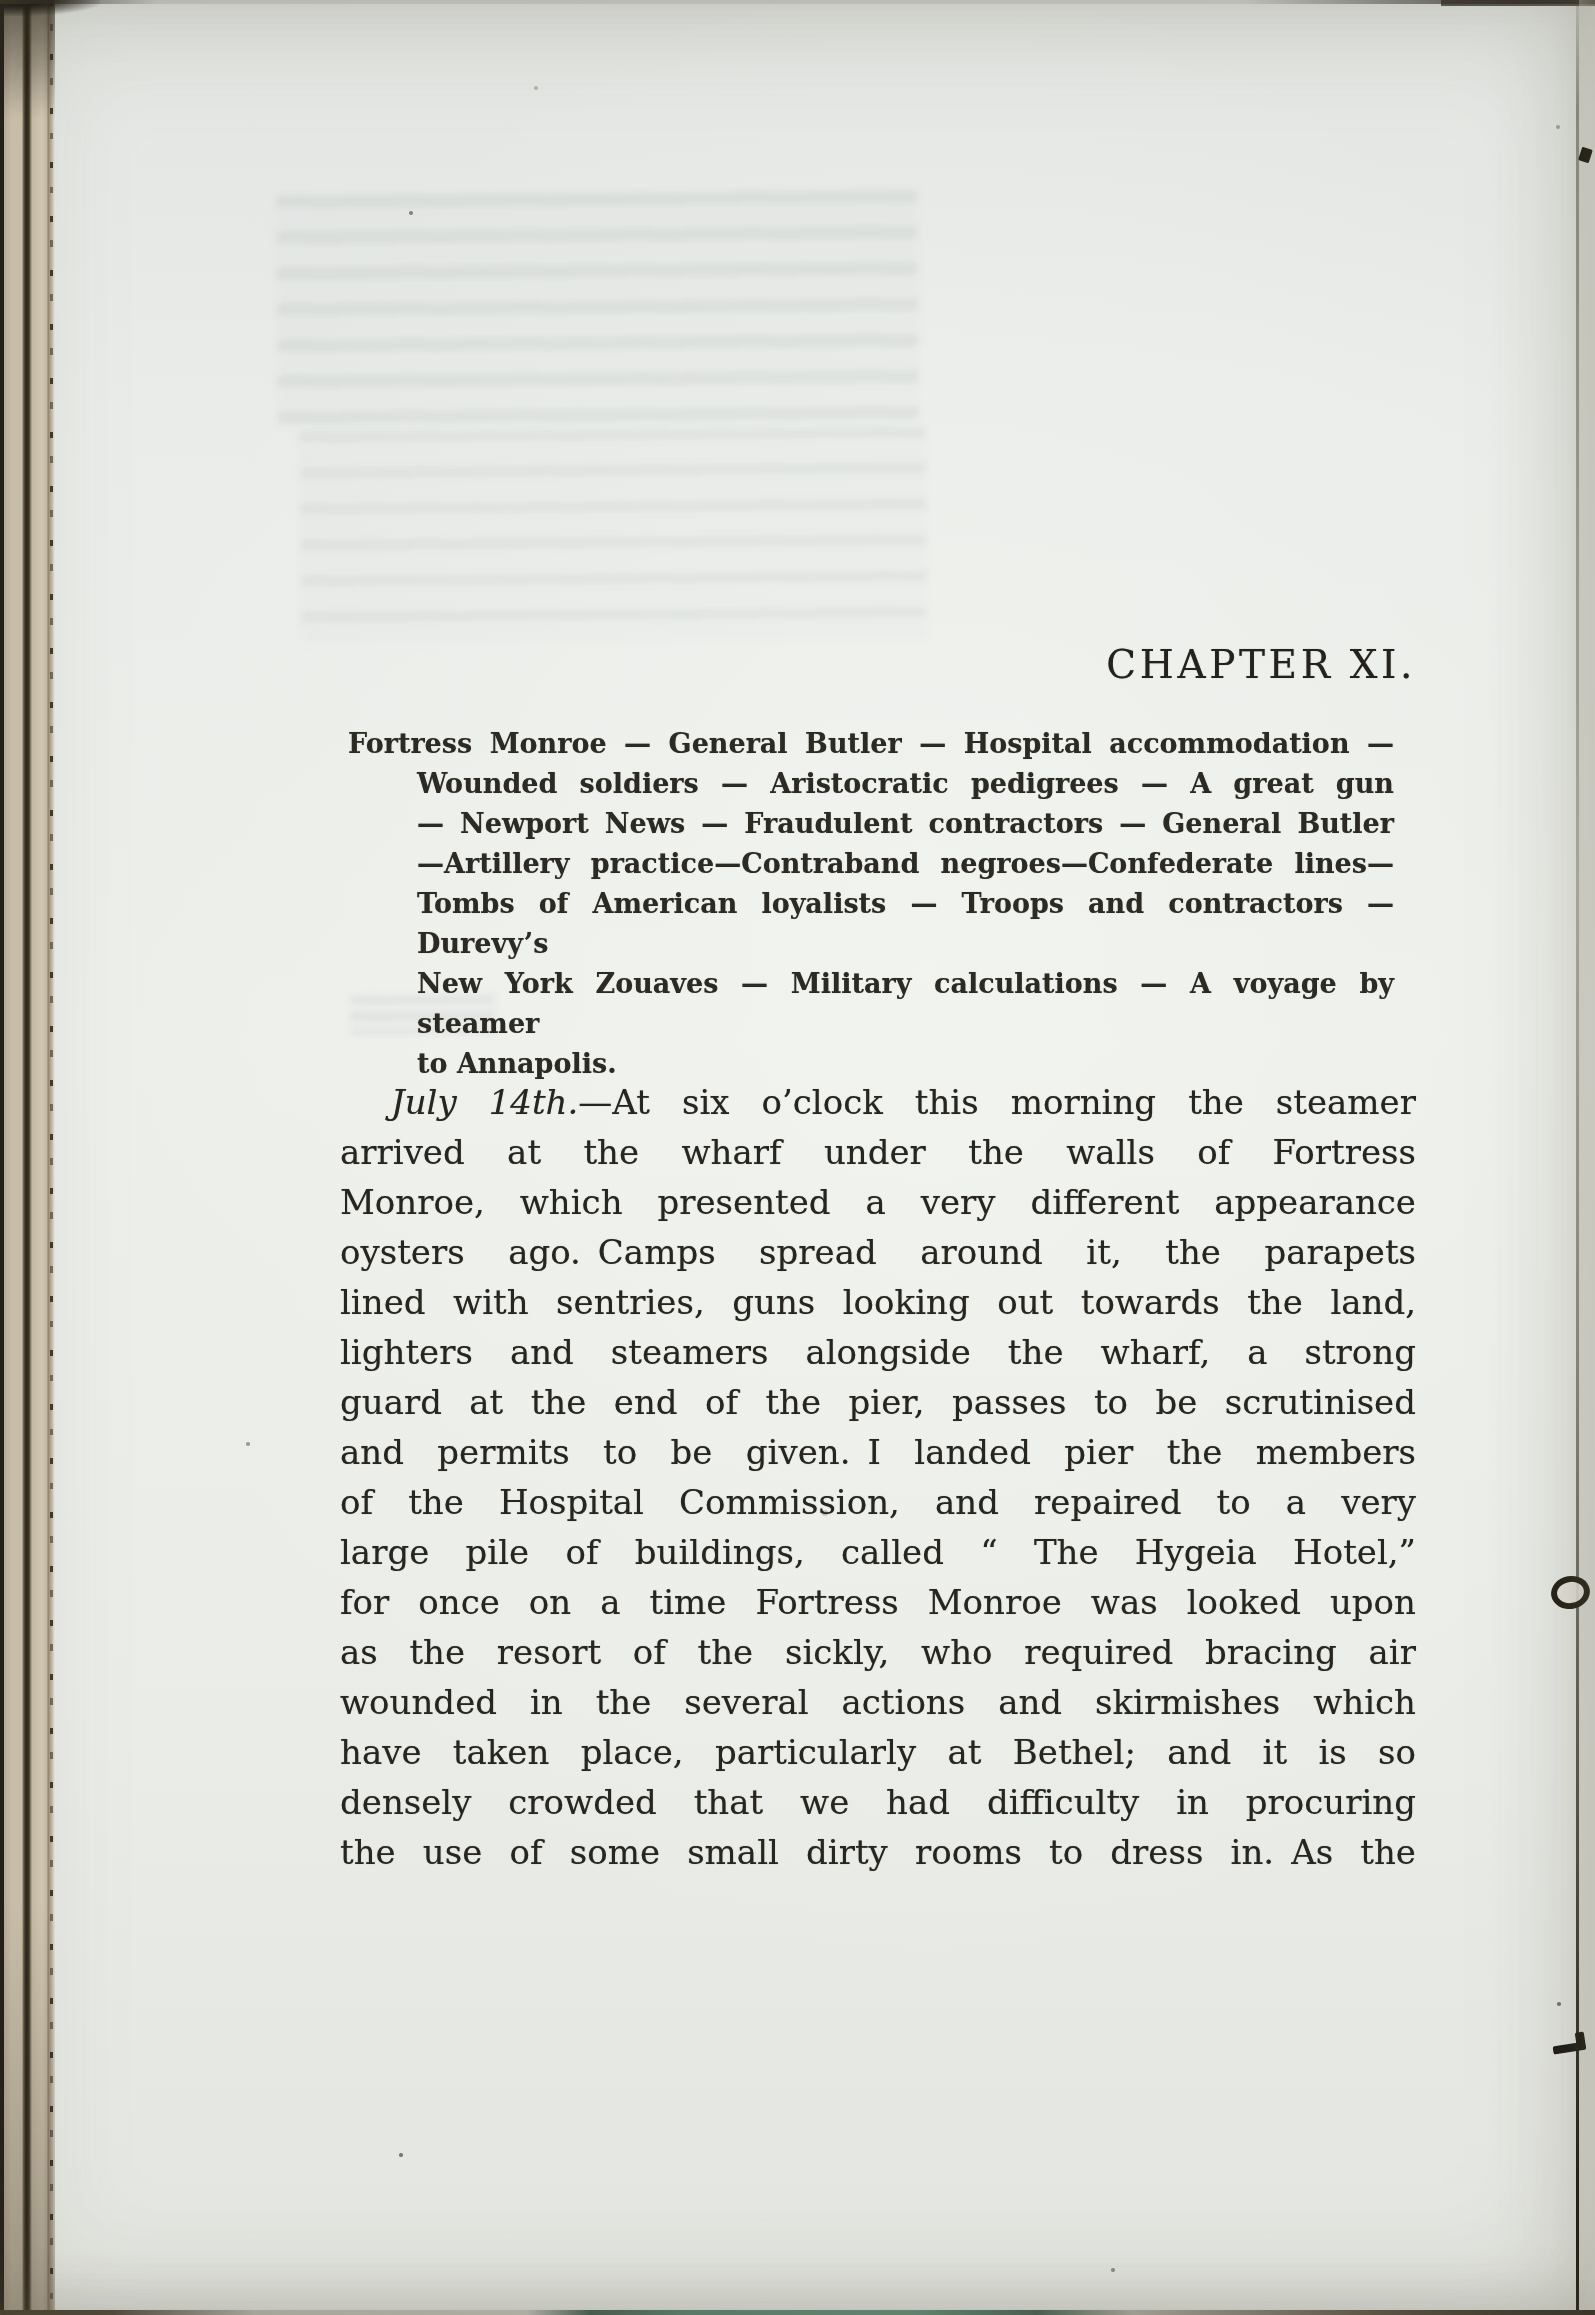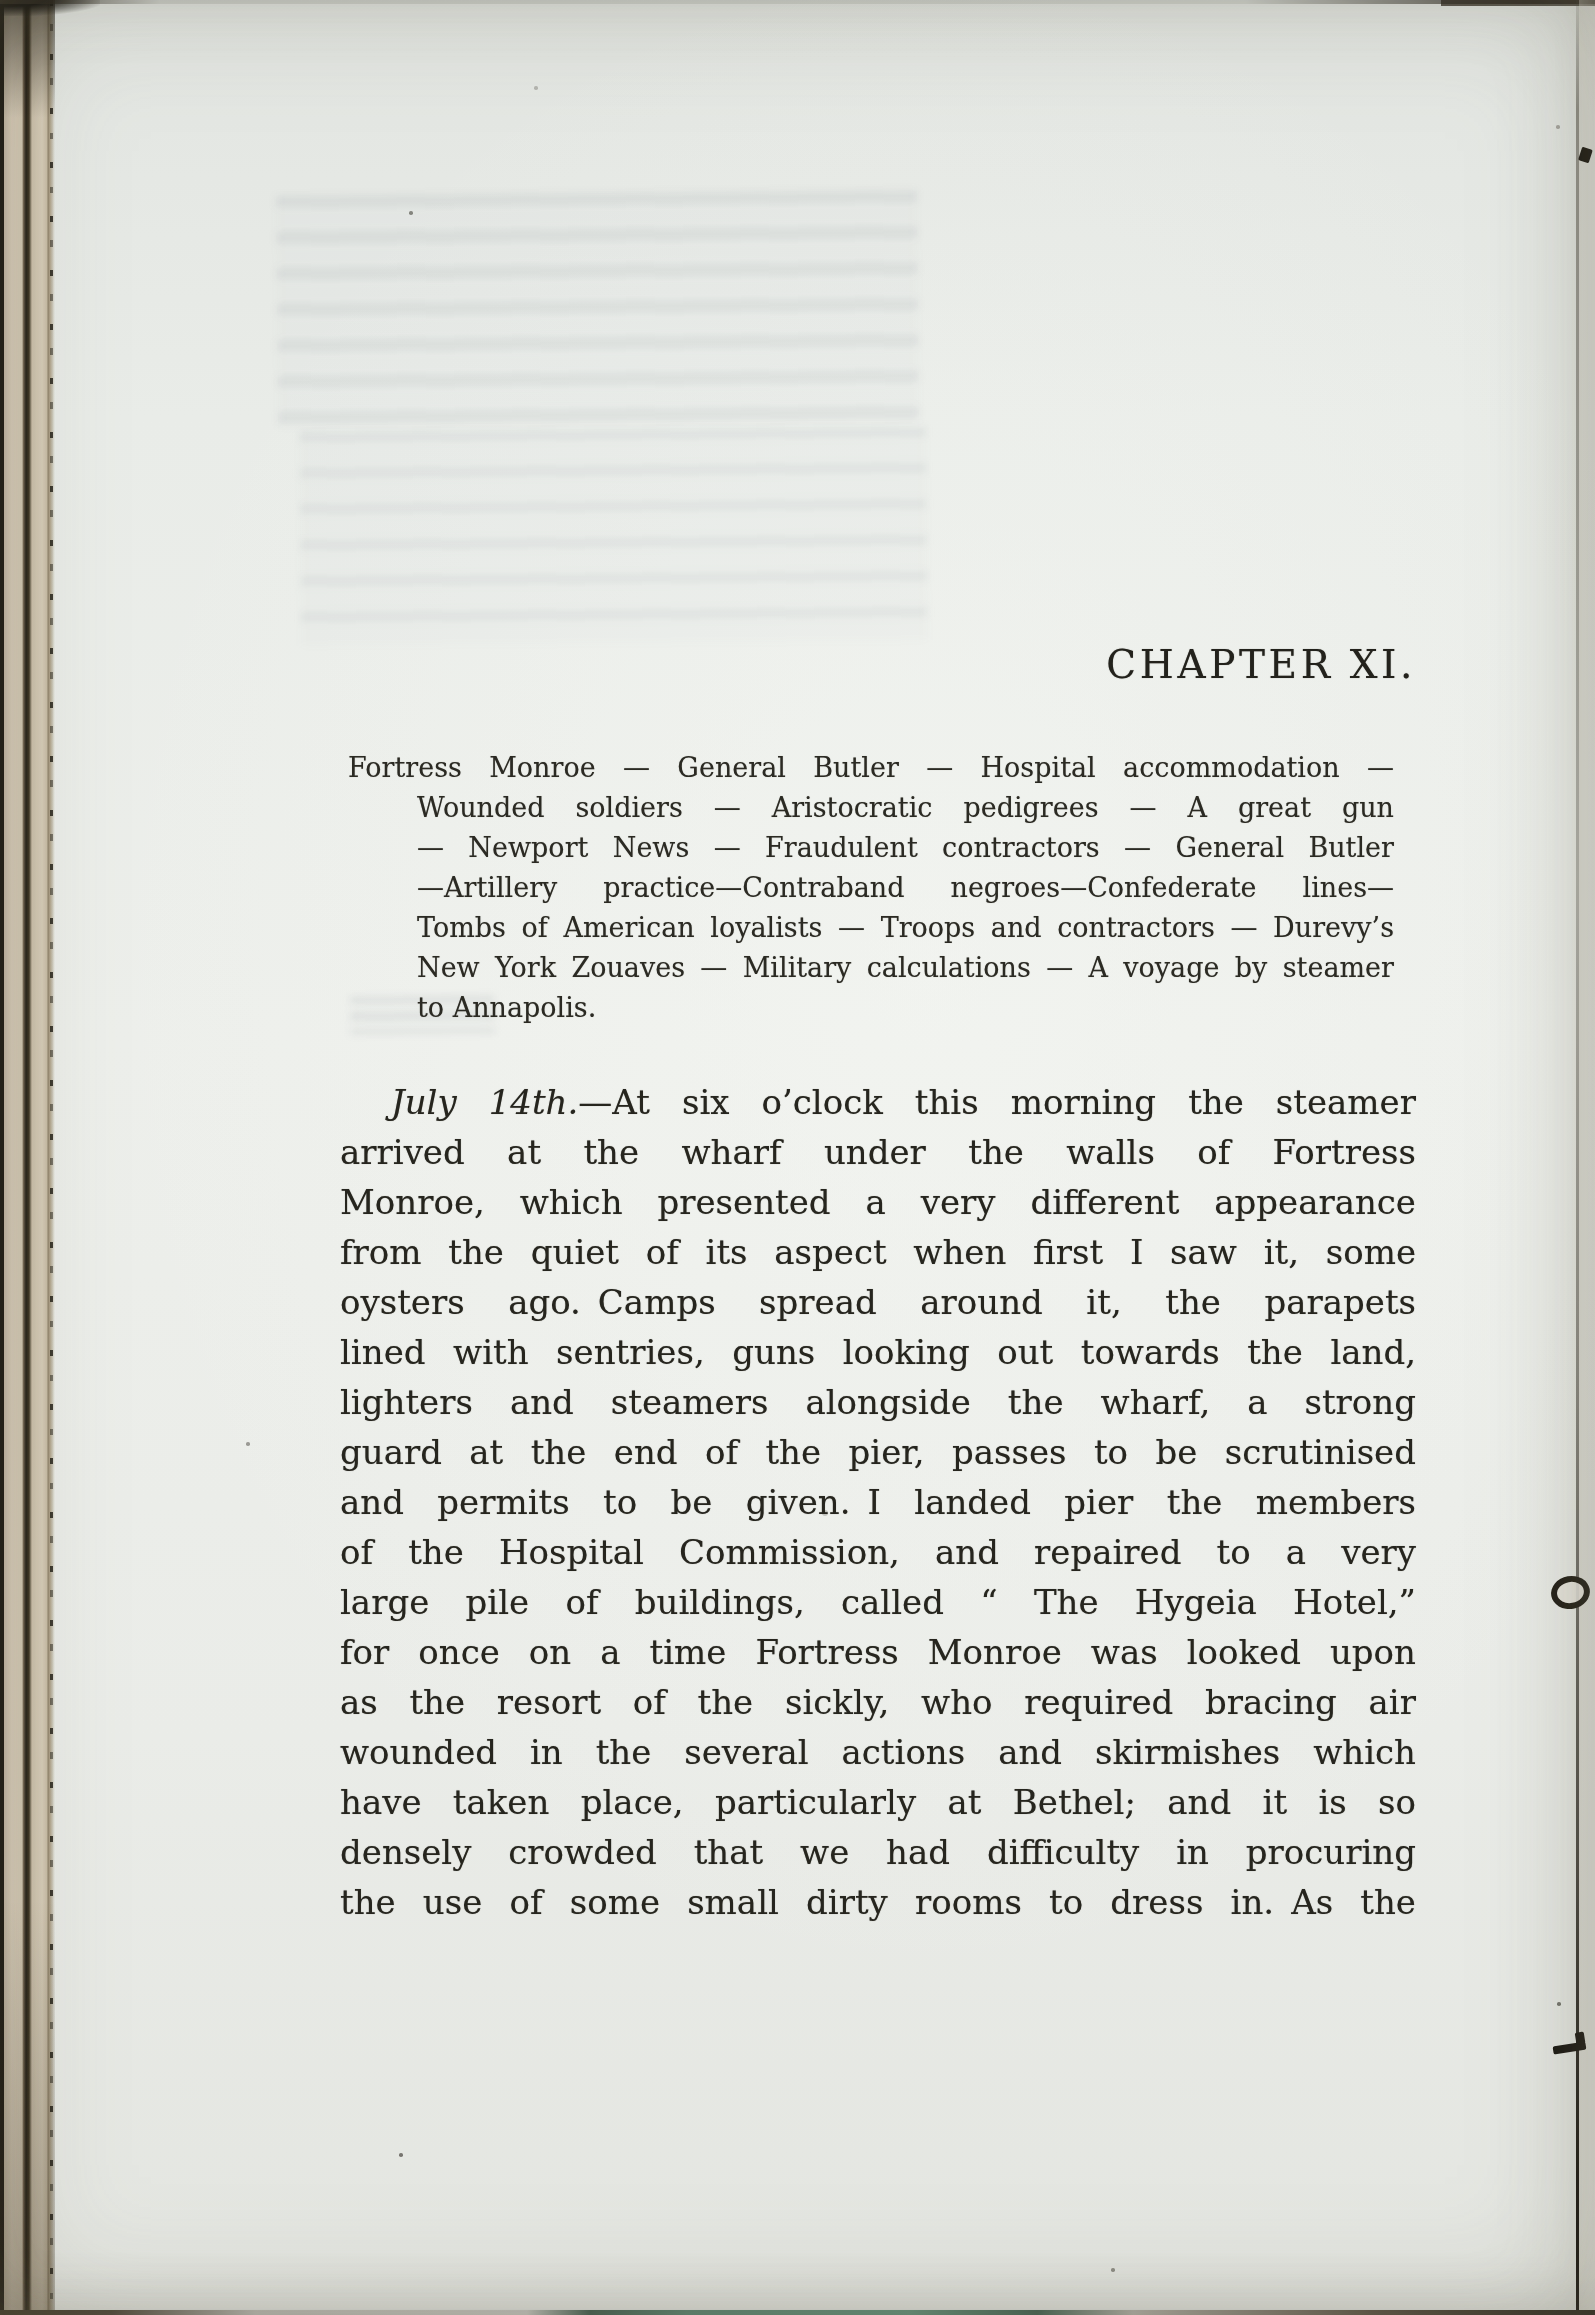--- a/index.html
+++ b/index.html
@@ -66,22 +66,22 @@
     background: repeating-linear-gradient(180deg, rgba(104,114,127,.11) 0 11.8px, rgba(104,114,127,.02) 11.8px 36px); }
   .ghost-b { left:300px; top:429px; width:627px; height:214px;
     background: repeating-linear-gradient(180deg, rgba(104,114,127,.09) 0 11px, rgba(104,114,127,.02) 11px 36px); }
   .ghost-c { left:350px; top:996px; width:145px; height:38px;
     background: repeating-linear-gradient(180deg, rgba(104,114,127,.12) 0 7.3px, rgba(104,114,127,.02) 7.3px 16.4px); }
 
   
   .chapter-heading { position:absolute; left:341px; top:642px; width:1075px;
     text-align:right; font-size:39px; letter-spacing:3.6px; color:#23221c;
     text-shadow:0 0 0.9px rgba(35,33,26,.5); }
-  .summary { position:absolute; left:348px; top:748px; width:1046px;
-    font-size:27px; line-height:40px; font-weight:400; color:#2b2a23;
+  .summary { position:absolute; left:348px; top:724px; width:1046px;
+    font-size:27px; line-height:40px; font-weight:700; color:#2b2a23;
     text-shadow:0 0 0.9px rgba(40,38,30,.35); }
   .summary .line { text-align:justify; text-align-last:justify; }
   .summary .line:not(.first-line) { padding-left:69px; }
   .summary .line.last-line { text-align-last:left; }
   .body-block { position:absolute; left:340px; top:1065px; width:1076px;
     font-size:34px; line-height:50px; color:#26251e;
     text-shadow:0 0 0.9px rgba(35,33,26,.45); }
   .body-block .line { text-align:justify; text-align-last:justify; }
   .first-body-line { padding-left:51px;margin-top:12px; }
   .italic { font-style:italic; }
@@ -122,21 +122,20 @@
     </div>
 
   <div class="body-block">
     <div class="line first-body-line">
       <span class="italic">July 14th.</span><span>—At six o’clock this morning the steamer</span>
     </div>
     <div>
 
     <div class="line first-line">arrived at the wharf under the walls of Fortress</div>
         <div class="line">Monroe, which presented a very different appearance</div>
-        <div class="line">from the quiet of its aspect when first I saw it, some</div>
         <div class="line">oysters ago. Camps spread around it, the parapets</div>
         <div class="line">lined with sentries, guns looking out towards the land,</div>
         <div class="line">lighters and steamers alongside the wharf, a strong</div>
         <div class="line">guard at the end of the pier, passes to be scrutinised</div>
         <div class="line">and permits to be given. I landed pier the members</div>
         <div class="line">of the Hospital Commission, and repaired to a very</div>
         <div class="line">large pile of buildings, called “ The Hygeia Hotel,”</div>
         <div class="line">for once on a time Fortress Monroe was looked upon</div>
         <div class="line">as the resort of the sickly, who required bracing air</div>
         <div class="line">wounded in the several actions and skirmishes which</div>

